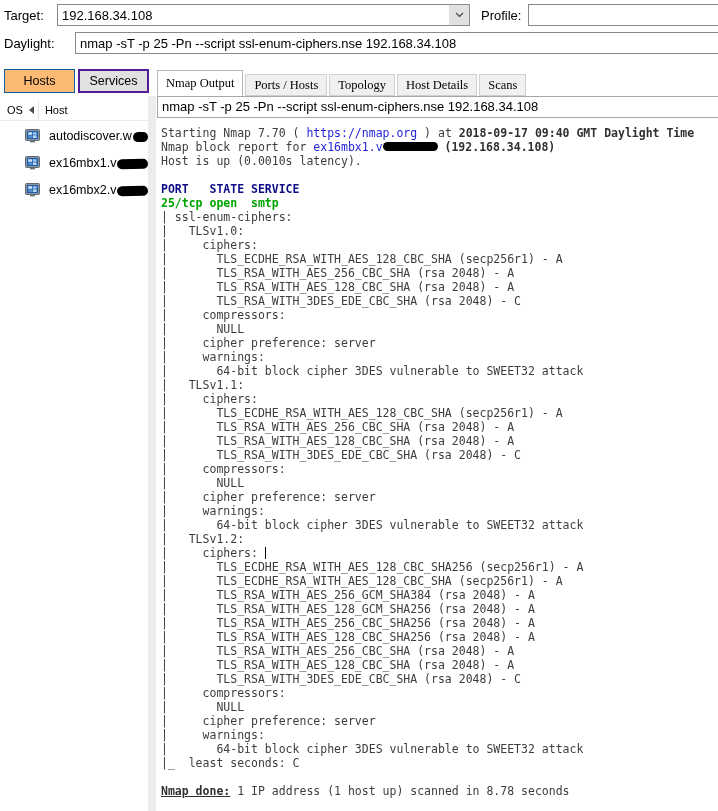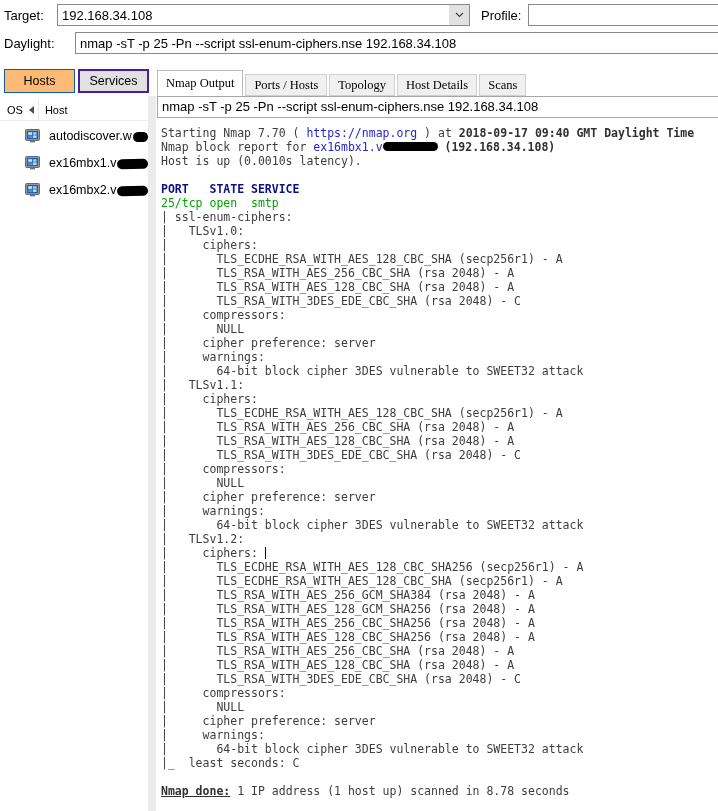--- a/index.html
+++ b/index.html
@@ -74,21 +74,21 @@
     background:#fff; padding:4px 0 0 4px; overflow:hidden;
   }
   .line {
     font-family:"DejaVu Sans Mono","Liberation Mono",monospace;
     font-size:11.5px; line-height:14px; height:14px; white-space:pre;
   }
   .s-plain { color:#3d3d3d; }
   .s-bold  { color:#303030; font-weight:bold; }
   .s-link  { color:#2424d6; }
   .s-navy  { color:#0d0d85; font-weight:bold; }
-  .s-green { color:#00a400; font-weight:normal;margin-top:16px; }
+  .s-green { color:#00a400; font-weight:bold;margin-top:16px; }
   .s-done  { color:#303030; font-weight:bold; text-decoration:underline; }
   .s-redact{ display:inline-block; background:#000; height:9px; border-radius:5px; vertical-align:baseline; }
   .s-cursor{ display:inline-block; width:1px; height:12px; background:#000; vertical-align:-2px; }
 </style>
 </head>
 <body>
 
 <span class="lbl" style="left:4px; top:8px;">Target:</span>
 <div style="position:absolute; left:57px; top:4px; width:413px; height:22px;">
   <input class="field" style="left: 0px; top: 0px; width: 413px;" value="192.168.34.108">

